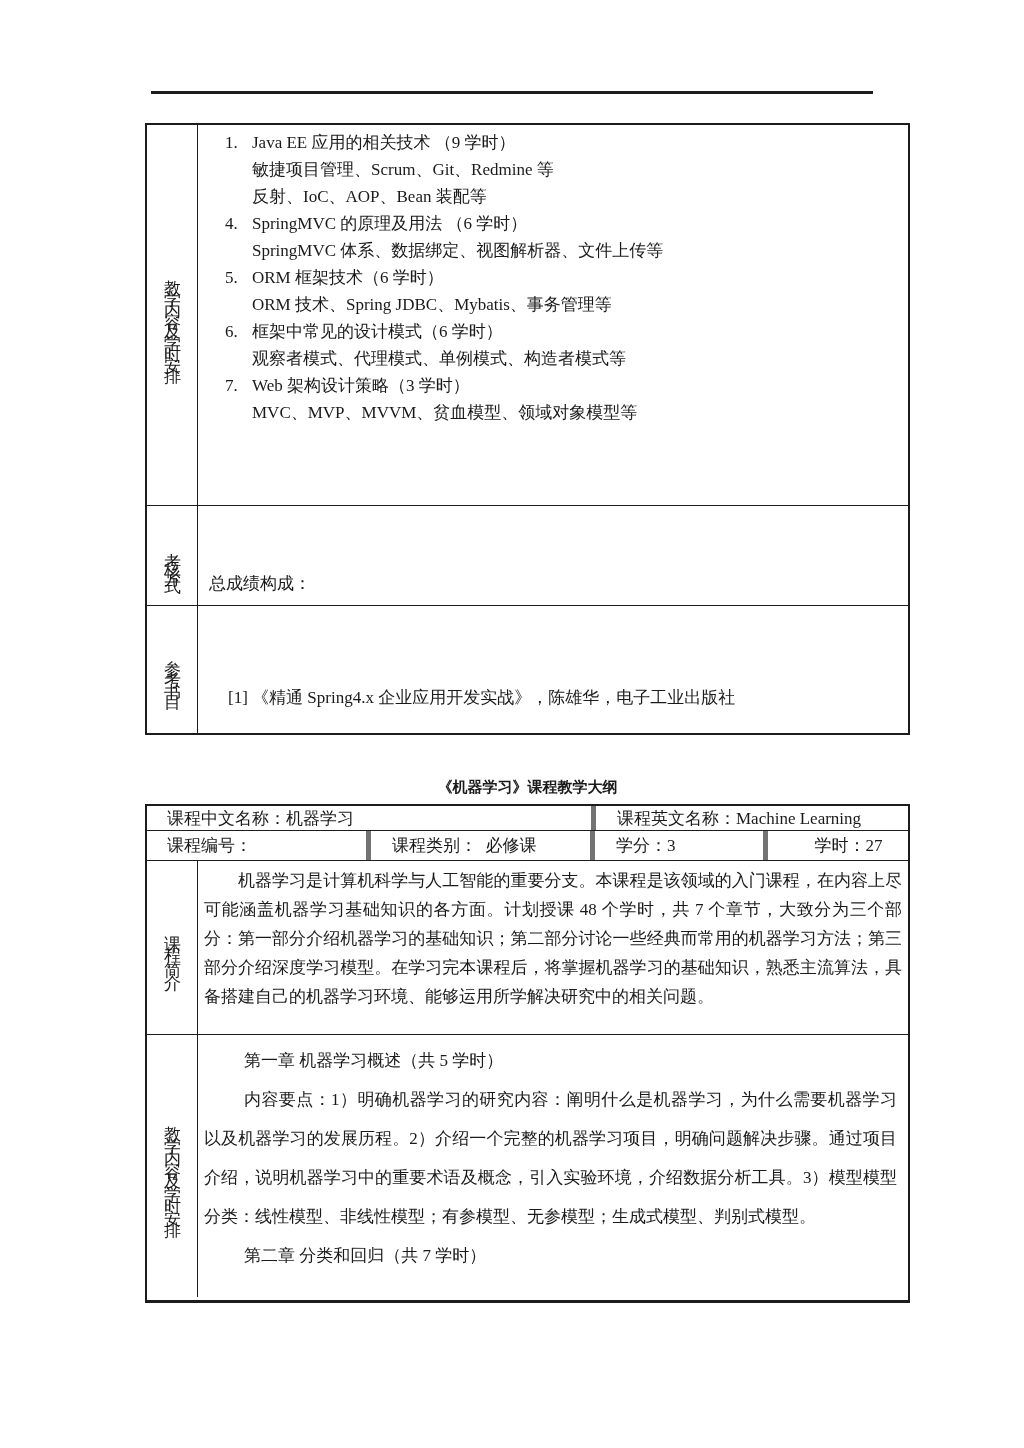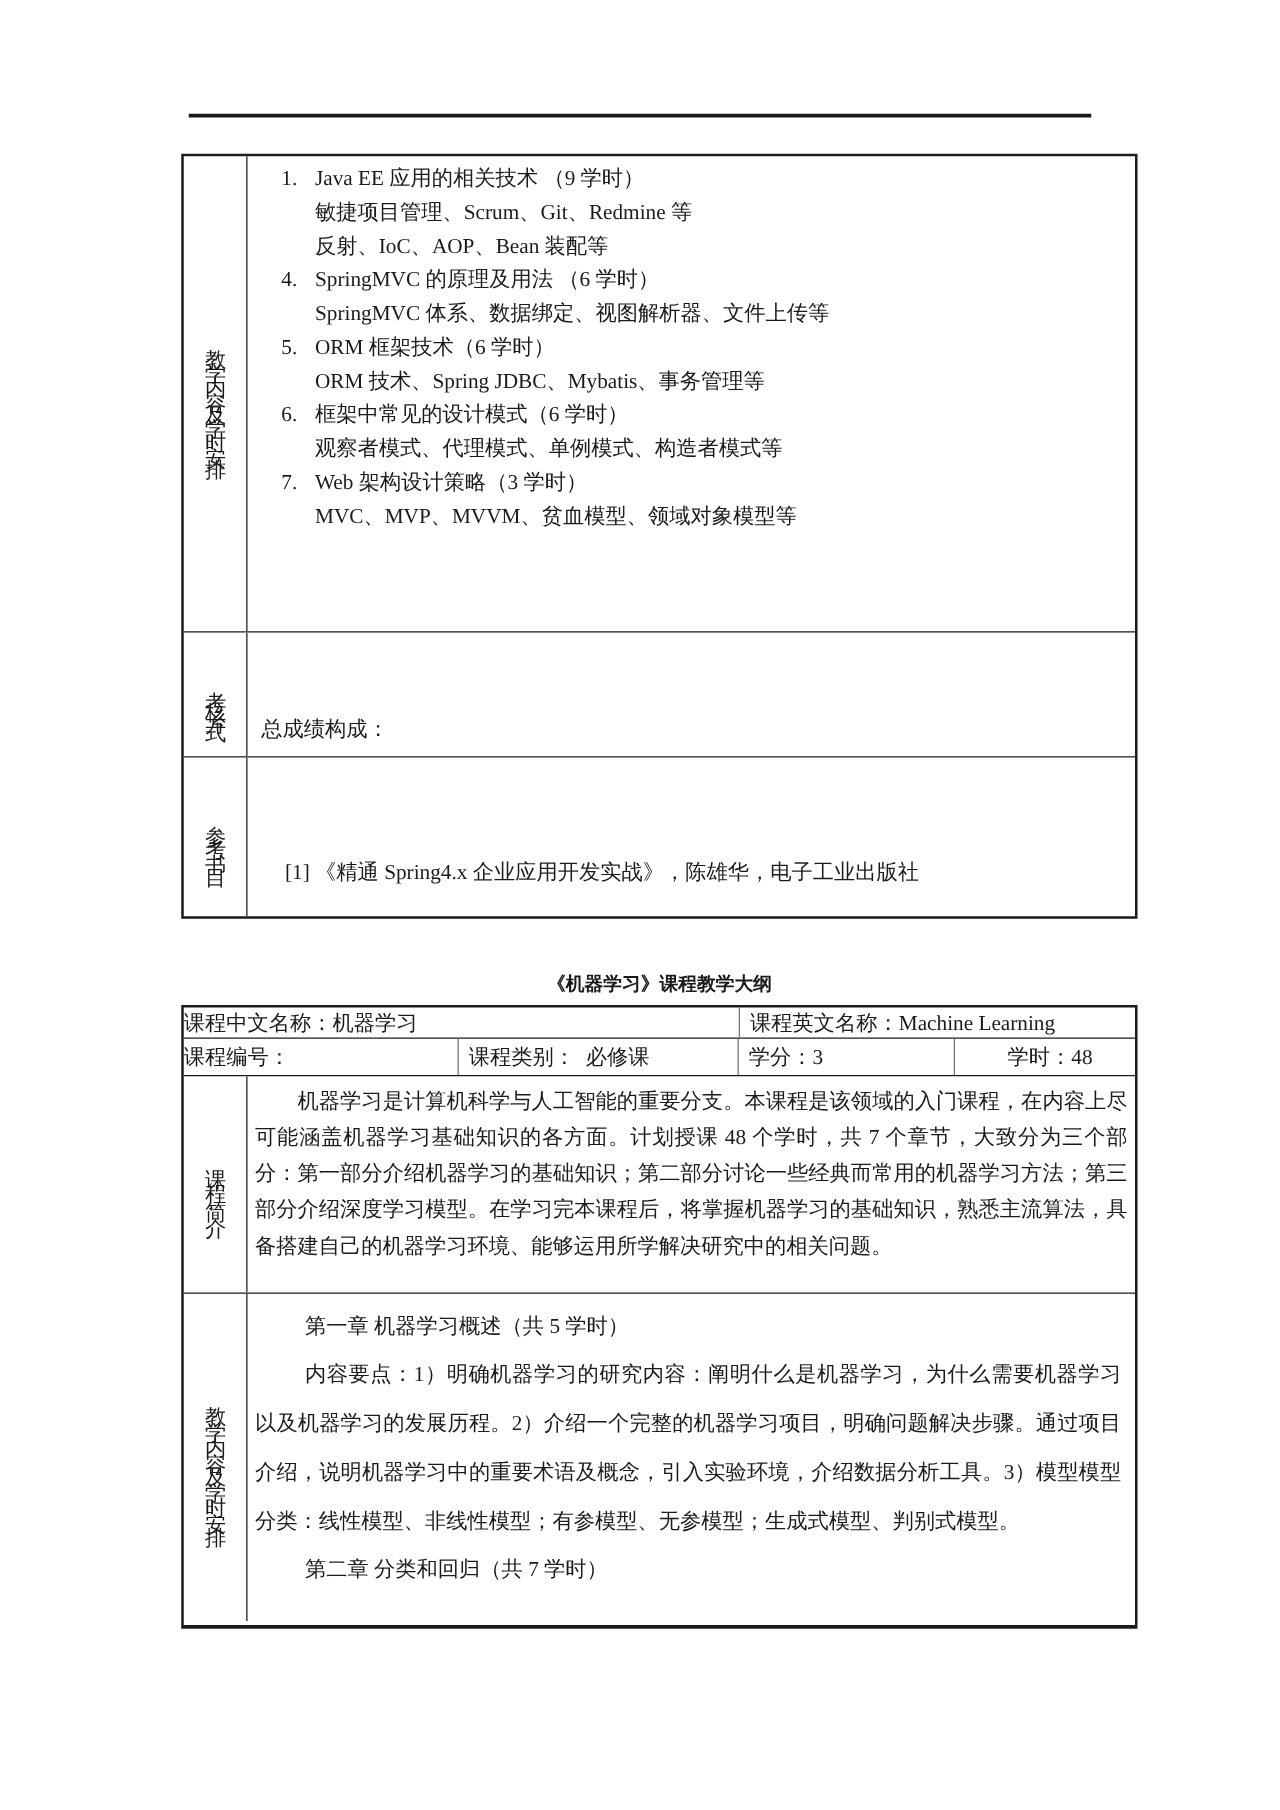--- a/index.html
+++ b/index.html
@@ -33,22 +33,22 @@
   .assess{padding:8px 10px 0 11px;line-height:28px;white-space:pre-wrap;}
   .refs{padding:22px 6px 0 30px;line-height:28px;white-space:pre-wrap;}
 
   
   .t2-title{position:absolute;left:145px;top:778px;width:765px;text-align:center;font-weight:bold;font-size:15px;}
   .t2{top:804px;height:499px;border-bottom-width:3px;}
   .t2-rA{height:24px;}
   .t2-rB{height:30px;}
   .t2-rIntro{height:174px;}
   .t2-rSched{height:263px;}
-  .hcell{display:flex;align-items:center;padding-left:0;box-sizing:border-box;overflow:hidden;white-space:pre-wrap;}
-  .hcell + .hcell{border-left:1px solid #737373;padding-left:8px;}
+  .hcell{display:flex;align-items:center;padding-left:20px;box-sizing:border-box;overflow:hidden;white-space:pre-wrap;}
+  .hcell + .hcell{border-left:5px solid #737373;padding-left:21px;}
   .cA1{flex:0 0 444px;}
   .cA2{flex:1;}
   .cB1{flex:0 0 219px;}
   .cB2{flex:0 0 224px;}
   .cB3{flex:0 0 173px;text-align:right;}
   .cB4{flex:1;justify-content:center;padding-left:0;}
   .intro-text{padding:5px 6px 0 6px;line-height:29px;text-indent:2em;text-align:justify;}
   .sched{padding:6px 5px 0 0;line-height:39px;}
   .sched p{margin:0;}
   .p-chap{text-indent:46px;}
@@ -111,21 +111,21 @@
 
     <div class="row t2-rA">
       <div class="hcell cA1">课程中文名称：机器学习</div>
       <div class="hcell cA2">课程英文名称：Machine Learning</div>
     </div>
 
     <div class="row t2-rB">
       <div class="hcell cB1">课程编号：</div>
       <div class="hcell cB2">课程类别：  必修课</div>
       <div class="hcell cB3">学分：3</div>
-      <div class="hcell cB4">学时：48</div>
+      <div class="hcell cB4">学时：27</div>
     </div>
 
     <div class="row t2-rIntro">
       <div class="lbl">
         <span class="vtext ls13">课程简介</span>
       </div>
       <div class="cnt intro-text">机器学习是计算机科学与人工智能的重要分支。本课程是该领域的入门课程，在内容上尽可能涵盖机器学习基础知识的各方面。计划授课 48 个学时，共 7 个章节，大致分为三个部分：第一部分介绍机器学习的基础知识；第二部分讨论一些经典而常用的机器学习方法；第三部分介绍深度学习模型。在学习完本课程后，将掌握机器学习的基础知识，熟悉主流算法，具备搭建自己的机器学习环境、能够运用所学解决研究中的相关问题。</div>
     </div>
 
     <div class="row t2-rSched">

